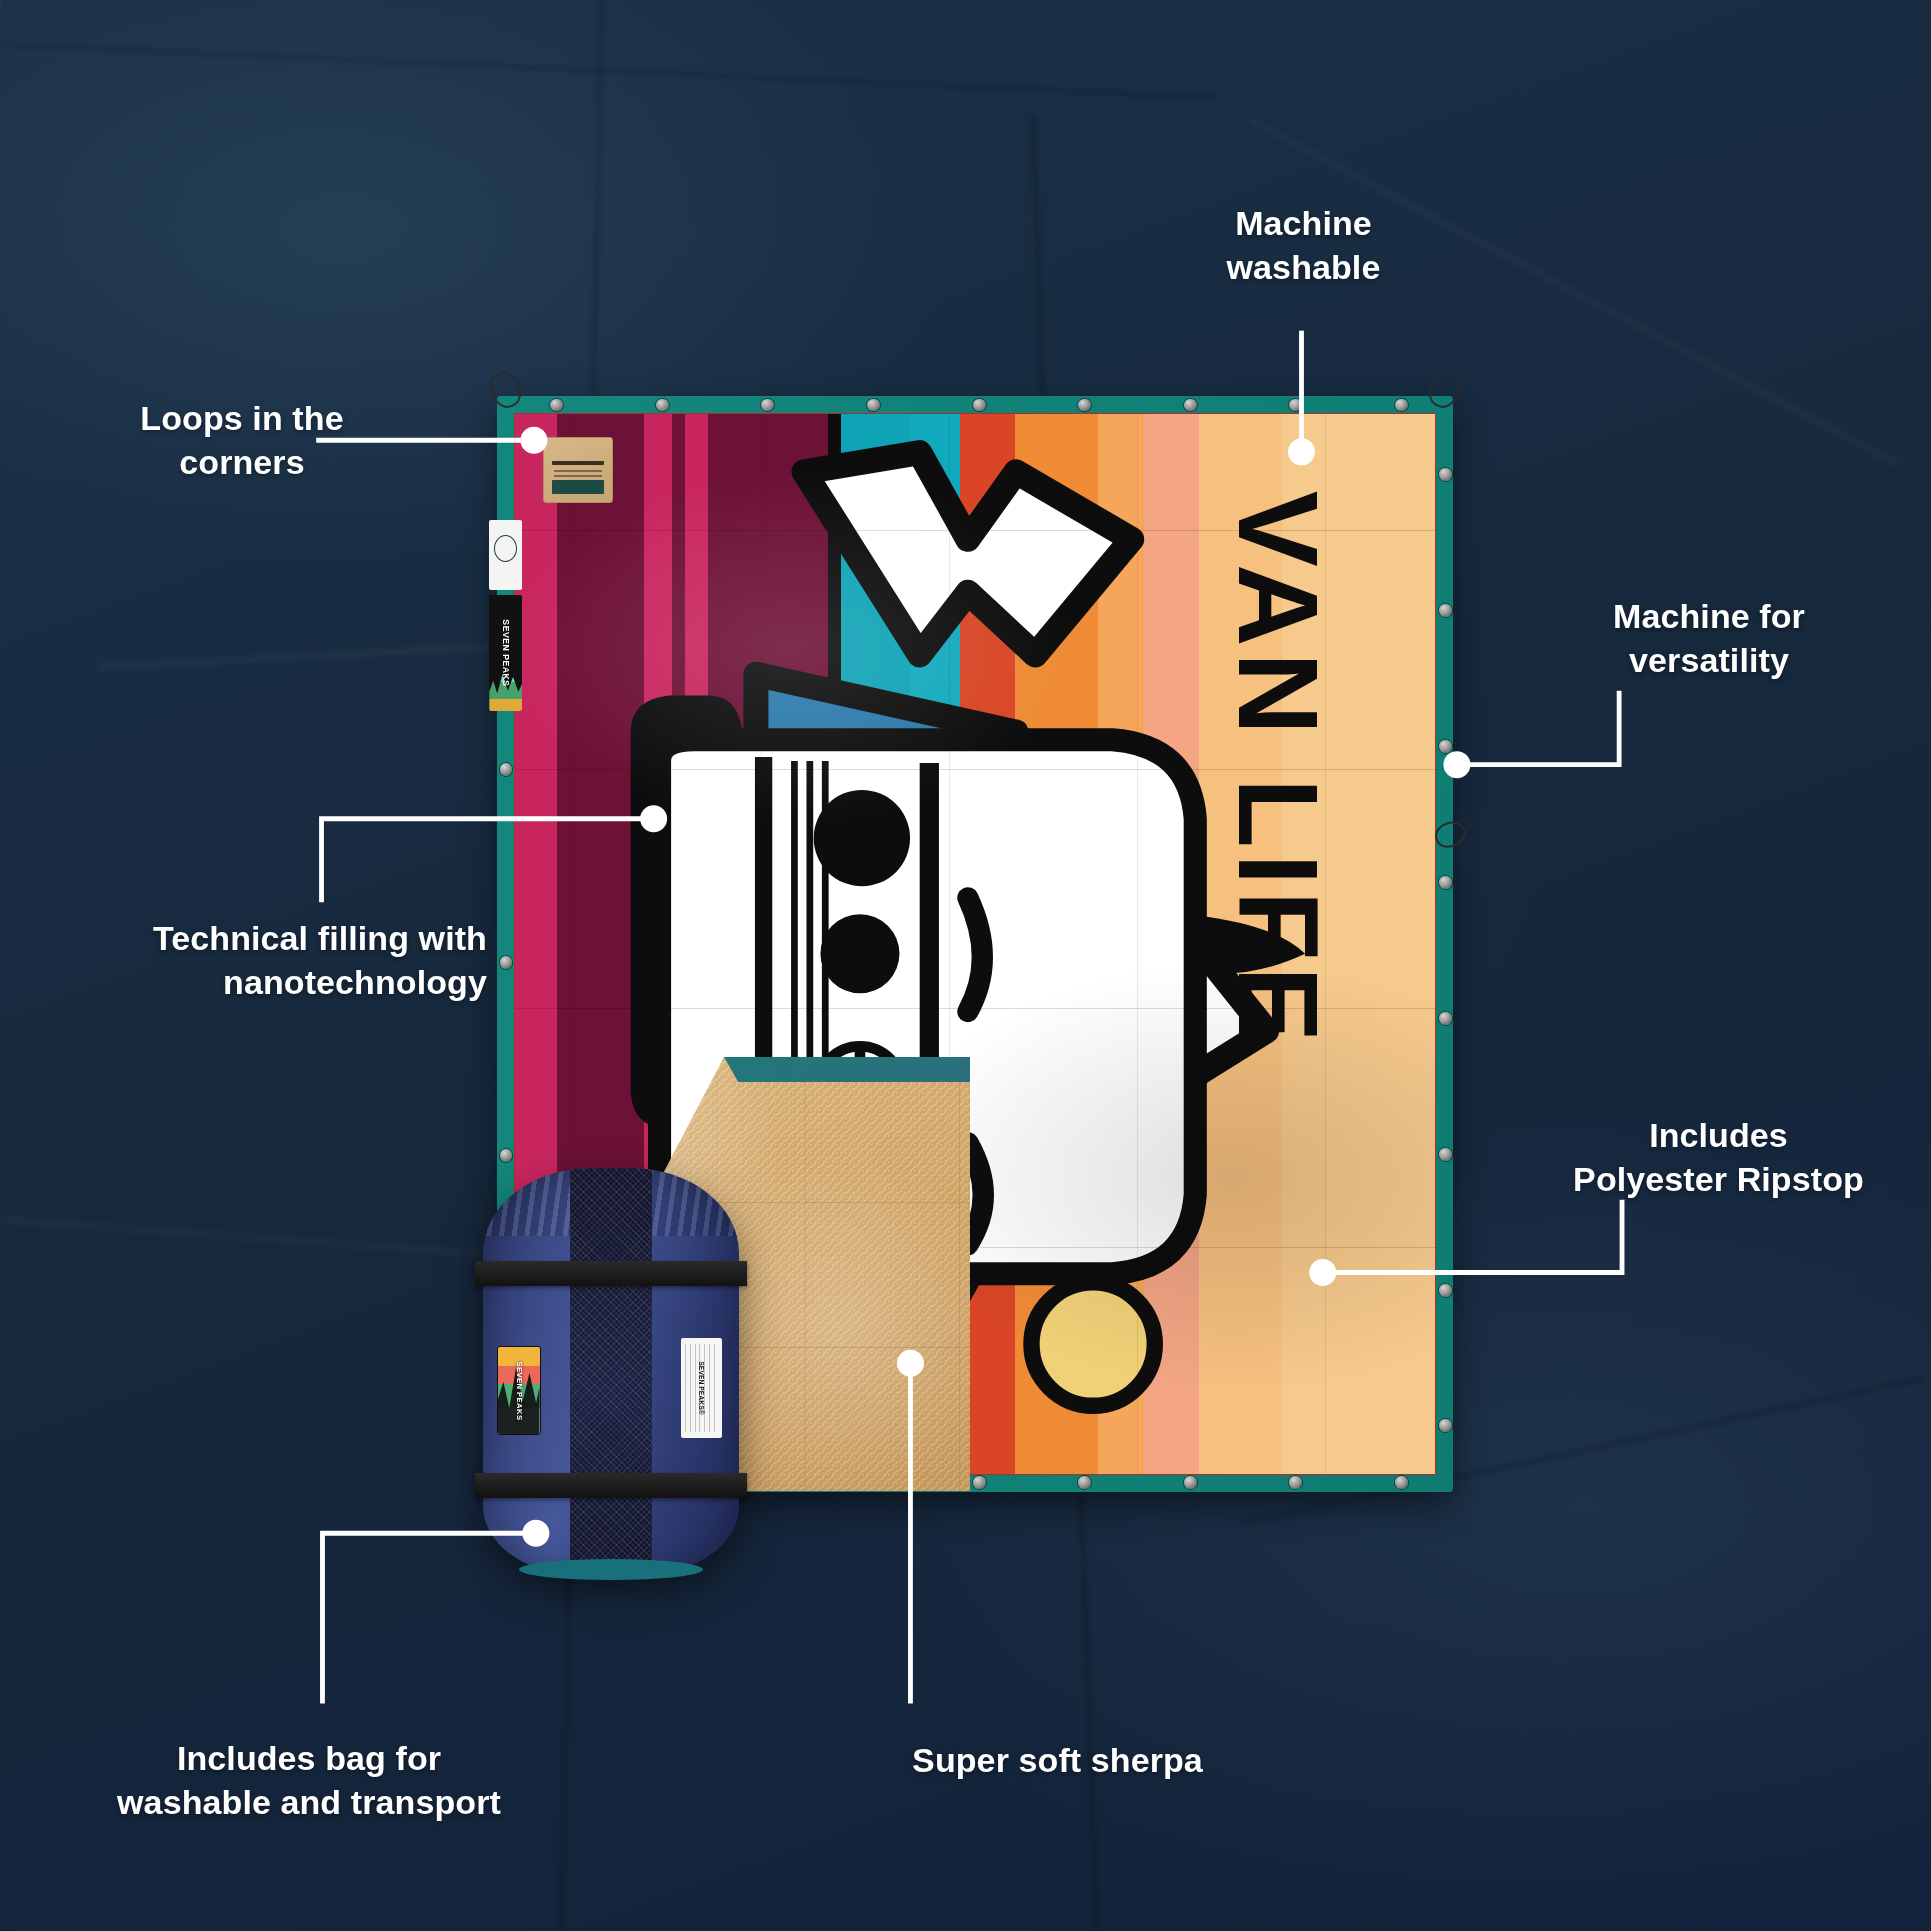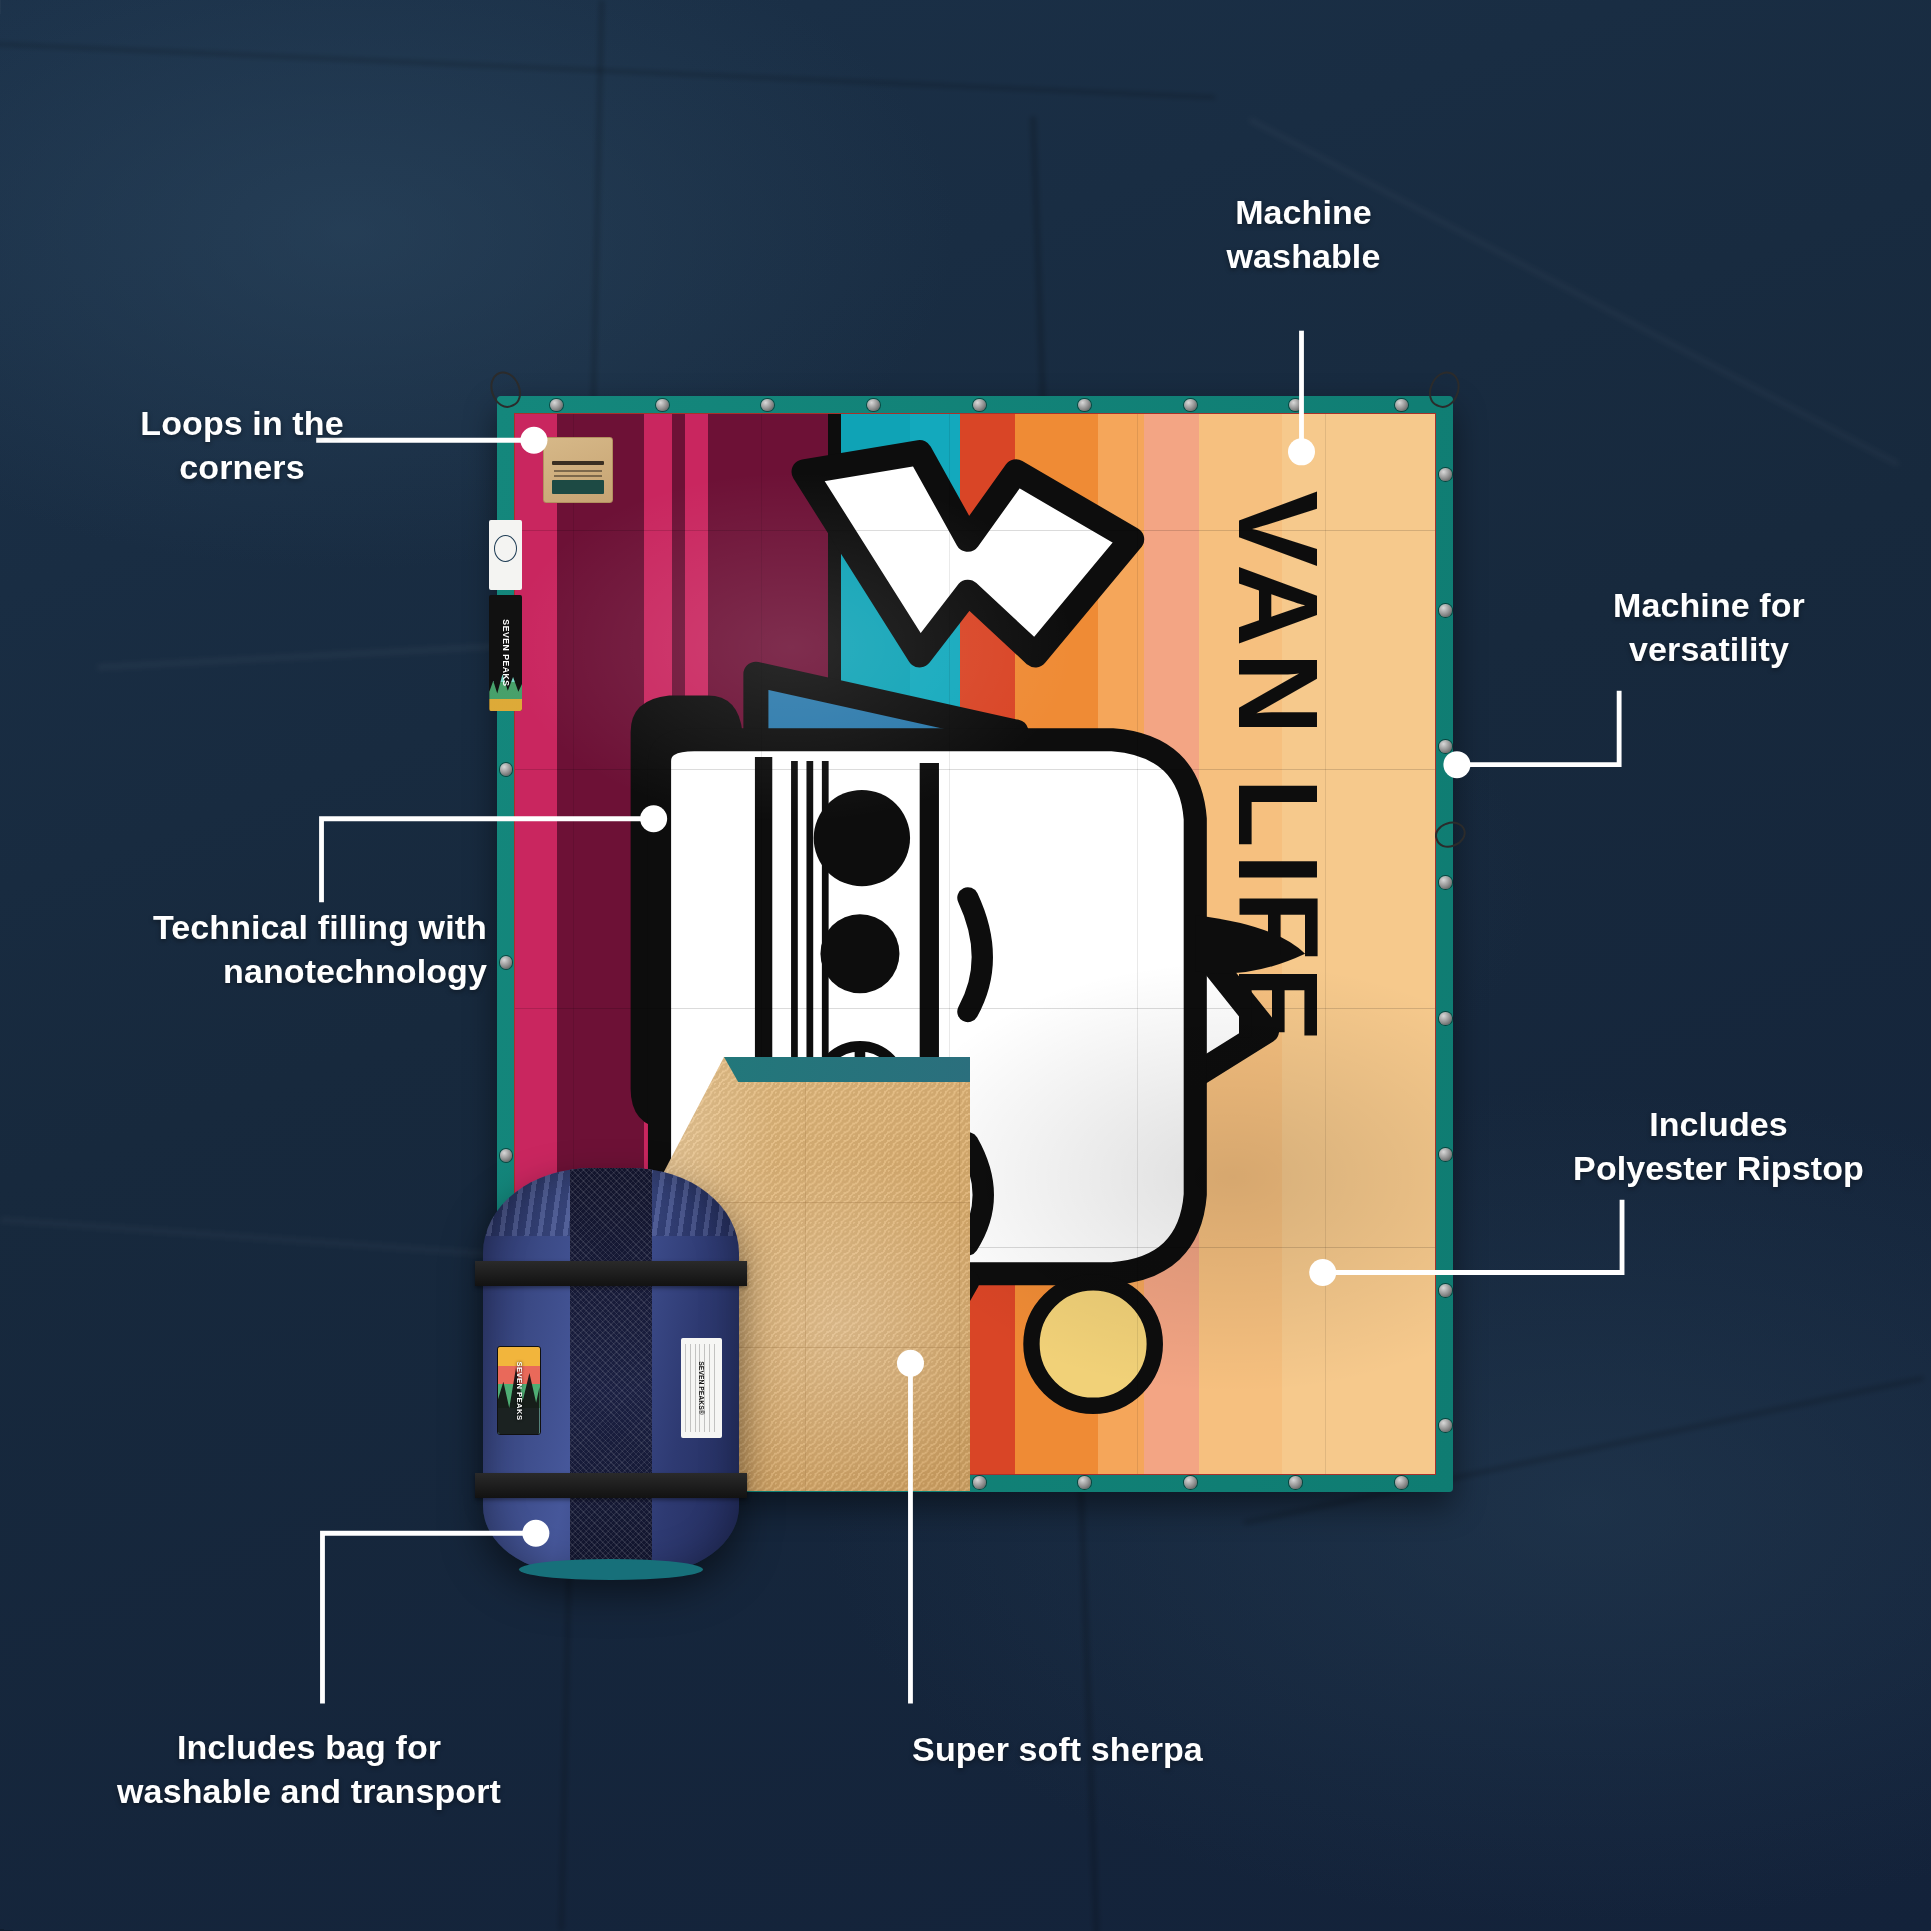--- a/index.html
+++ b/index.html
@@ -244,20 +244,21 @@
   
   .callout-text {
     position: absolute;
     color: #ffffff;
     font-size: 34px;
     font-weight: 700;
     line-height: 1.28;
     letter-spacing: 0.1px;
     text-shadow: 0 1.9px 5.8px rgba(0,0,0,0.38);
     white-space: pre-line;
+    margin-top: 11px;
   }
   .ct-center { text-align: center; }
 
   svg.leaders {
     position: absolute; inset: 0;
     width: 1931px; height: 1931px;
     pointer-events: none;
   }
 </style>
 </head>
@@ -445,21 +446,21 @@
         <circle cx="677" cy="848" r="14"></circle>
         <circle cx="1370" cy="1318" r="14"></circle>
         <circle cx="555" cy="1588" r="14"></circle>
         <circle cx="943" cy="1412" r="14"></circle>
       </g>
   </svg>
 
   <div id="callout-layer">
       <div class="callout-text ct-center" style="left: 1137px; top: 191px; width: 333px;">Machine
 washable</div>
-      <div class="callout-text ct-center" style="left: 39px; top: 402px; width: 406px;">Loops in the
+      <div class="callout-text ct-center" style="left: 39px; top: 386px; width: 406px;">Loops in the
 corners</div>
       <div class="callout-text ct-center" style="left: 1545px; top: 584px; width: 328px;">Machine for
 versatility</div>
       <div class="callout-text ct-center" style="left: 53px; top: 906px; width: 434px; text-align: right;">Technical filling with
 nanotechnology</div>
       <div class="callout-text ct-center" style="left: 1506px; top: 1103px; width: 425px;">Includes
 Polyester Ripstop</div>
       <div class="callout-text ct-center" style="left: 53px; top: 1726px; width: 512px;">Includes bag for
 washable and transport</div>
       <div class="callout-text ct-center" style="left: 850px; top: 1728px; width: 415px;">Super soft sherpa</div>

